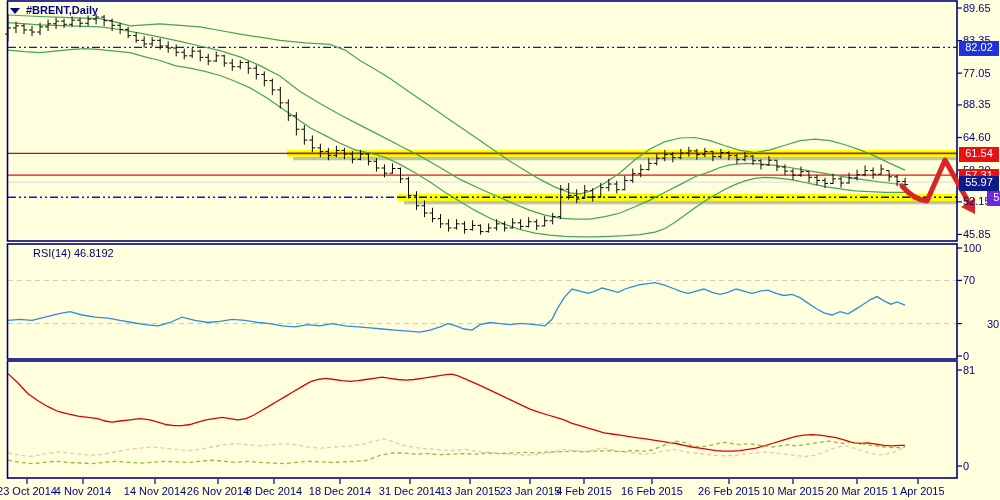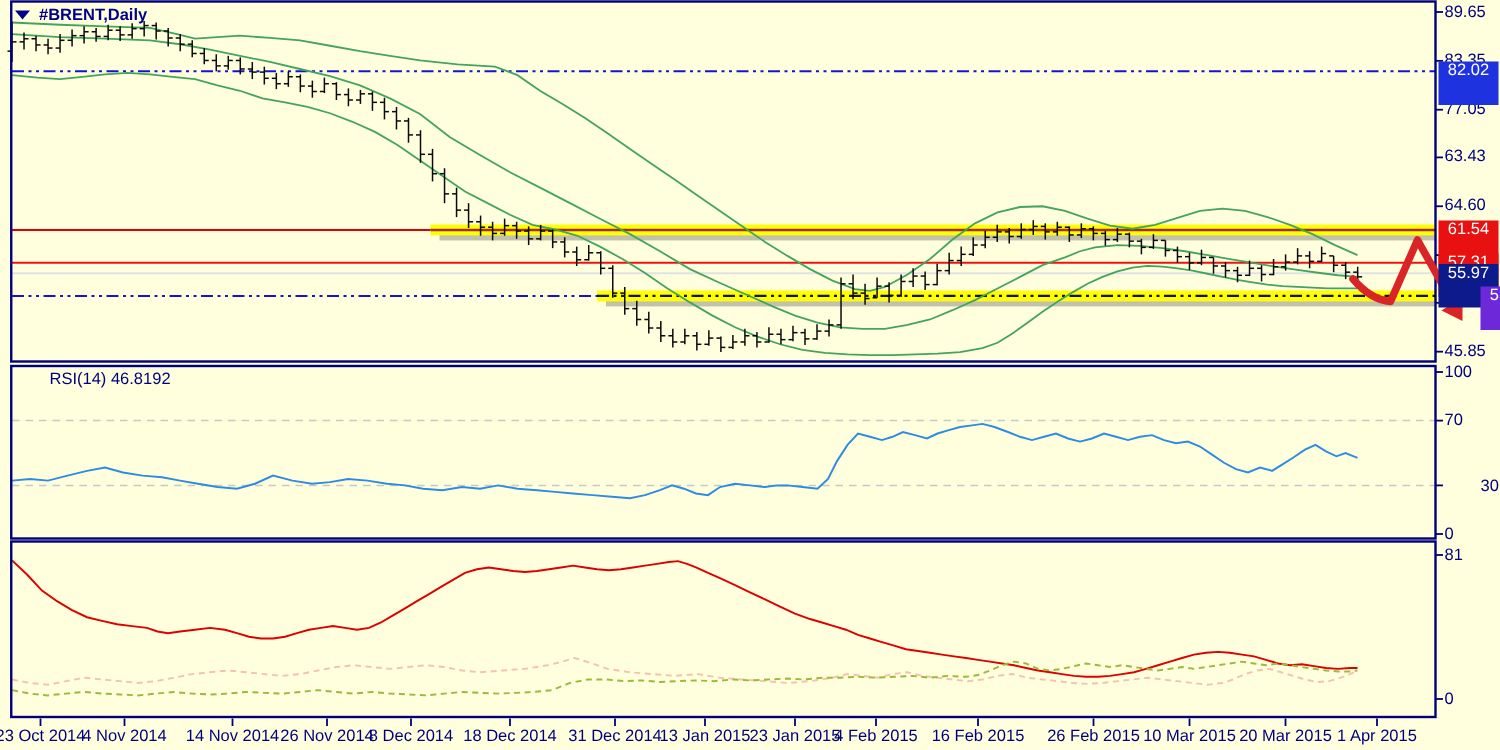--- a/index.html
+++ b/index.html
@@ -4,21 +4,21 @@
 <style>
   html,body{margin:0;padding:0;background:#888;}
   #terminal{
     position:relative;width:1000px;height:500px;background:#ffffde;overflow:hidden;
     font-family:"Liberation Sans",sans-serif;
   }
   #chart-svg{position:absolute;left:0;top:0;z-index:1;}
   .lbl{position:absolute;font:11px "Liberation Sans",sans-serif;color:#00007e;white-space:nowrap;z-index:2;}
   .ticklbl{position:absolute;left:963px;font:11px "Liberation Sans",sans-serif;color:#00007e;white-space:nowrap;z-index:2;}
   .scalelbl{position:absolute;left:963px;font:11px "Liberation Sans",sans-serif;color:#00007e;z-index:2;}
-  .badge{position:absolute;left:959px;width:40px;height:29px;color:#fff;
+  .badge{position:absolute;left:959px;width:40px;height:15px;color:#fff;
          font:11px/13px "Liberation Sans",sans-serif;text-align:center;z-index:3;}
   .datelbl{position:absolute;top:485px;transform:translateX(-50%);font:11px "Liberation Sans",sans-serif;color:#00007e;white-space:nowrap;z-index:2;}
   #symbol-label{left:10px;top:4px;font-weight:bold;color:#00008b;}
   #symbol-label .tri{display:inline-block;width:0;height:0;border-left:5px solid transparent;
     border-right:5px solid transparent;border-top:6px solid #00008b;margin-right:6px;vertical-align:middle;}
   #rsi-label{left:13px;top:247px;padding-left:20px;}
   #adx-label{left:13px;top:364px;}
   #footer-text{left:10px;top:466px;}
 </style>
 </head>
@@ -652,21 +652,21 @@
   </div>
 
   <div class="lbl" id="rsi-label">RSI(14) 46.8192</div>
 
   <div id="price-axis"></div>
   <div id="indicator-scales"></div>
   <div id="date-axis"></div>
 <div class="ticklbl" style="top: 1.5px;">89.65</div>
     <div class="ticklbl" style="top: 34.071px;">83.35</div>
     <div class="ticklbl" style="top: 66.642px;">77.05</div>
-    <div class="ticklbl" style="top: 98.4375px;">63.43</div>
+    <div class="ticklbl" style="top: 98.4375px;">88.35</div>
     <div class="ticklbl" style="top: 131.008px;">64.60</div>
     <div class="ticklbl" style="top: 163.579px;">58.30</div>
     <div class="ticklbl" style="top: 195.375px;">52.15</div>
     <div class="ticklbl" style="top: 227.946px;">45.85</div>
     <div class="badge" style="top: 40.9471px; background: rgb(30, 50, 224);">82.02</div>
     <div class="badge" style="top: 146.829px; background: rgb(232, 16, 16);">61.54</div>
     <div class="badge" style="top: 168.698px; background: rgb(232, 16, 16);">57.31</div>
     <div class="badge" style="top: 175.626px; background: rgb(12, 26, 140);">55.97</div>
     <div class="badge" style="top: 190.774px; background: #6d28d9; margin-left: 28px;">53.04</div>
     <div class="scalelbl" style="top: 242px;">100</div>

